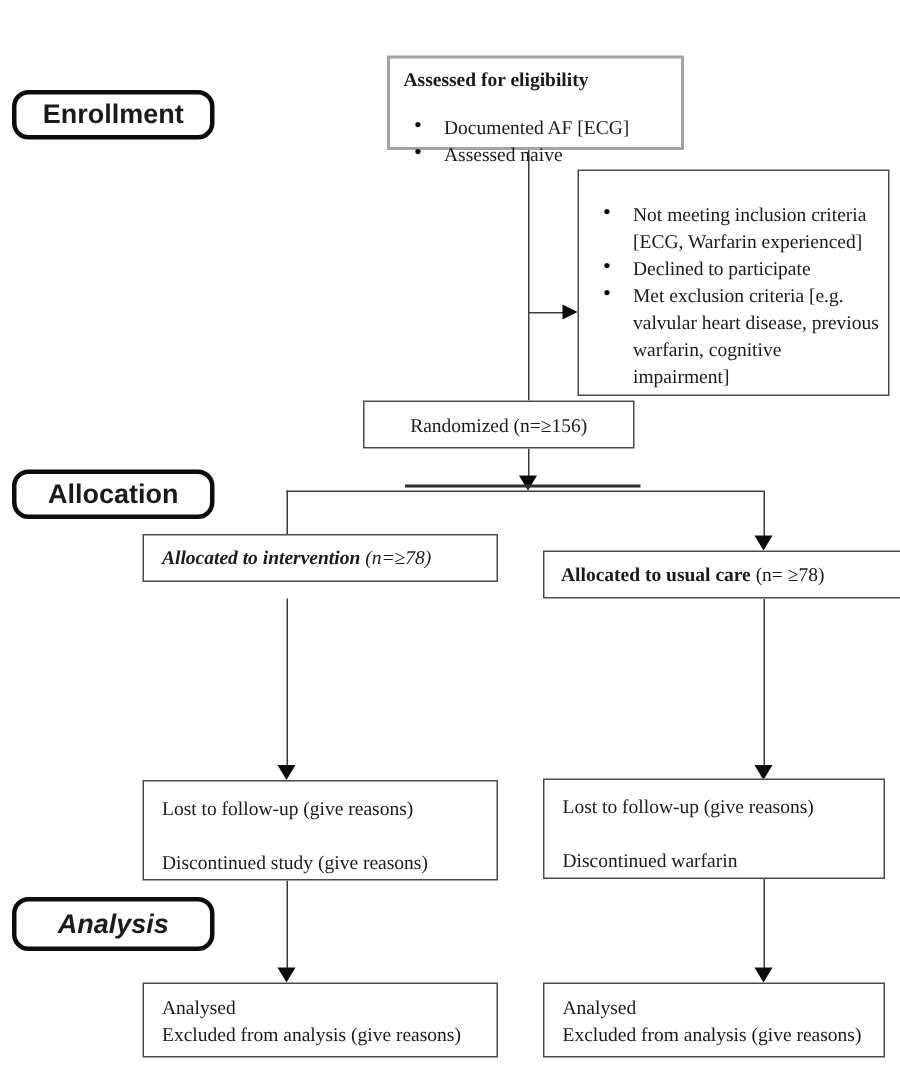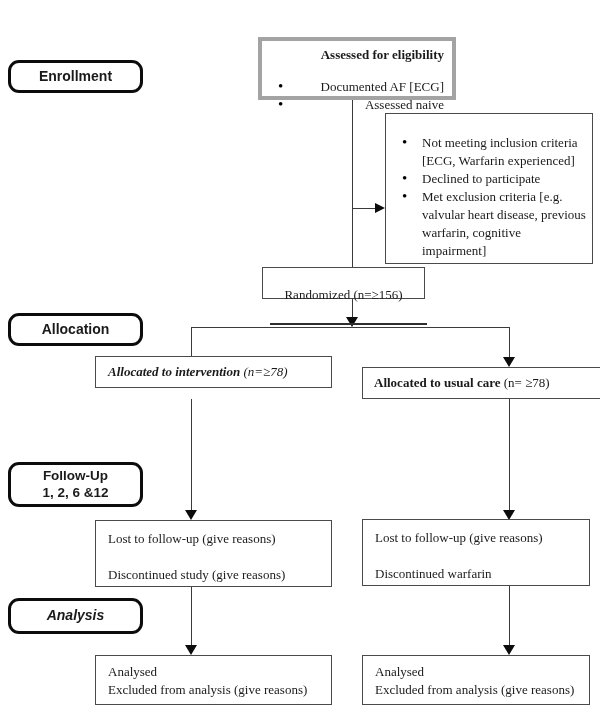--- a/index.html
+++ b/index.html
@@ -8,29 +8,29 @@
     position: relative; width: 600px; height: 727px;
     background: #ffffff; color: #1a1a1a; overflow: hidden;
   }
   
   .stage {
     position: absolute; left: 8px; width: 135px;
     border: 3px solid #0c0c0c; border-radius: 11px;
     background: #fff;
     display: flex; flex-direction: column; justify-content: center; align-items: center;
     font-family: "Liberation Sans", sans-serif; font-weight: bold;
-    font-size: 14px; line-height: 1.25; text-align: center;
+    font-size: 18px; line-height: 1.25; text-align: center;
   }
   
   .fbox {
     position: absolute; background: #fff;
     border: 1.5px solid #4a4a4a;
     font-size: 13px; line-height: 18px;
   }
-  .fbox.dark { border: 4px solid #a3a3a3; text-align: right; }
+  .fbox.dark { border: 2px solid #a3a3a3; }
   .fbox .title { font-weight: bold; }
   .center { text-align: center; }
   .bullets { list-style: none; margin-top: 14px; }
   .bullets li { position: relative; padding-left: 27px; }
   .bullets li::before {
     content: "\2022"; position: absolute; left: 7px; top: -1px;
     font-size: 15px; color: #000;
   }
   .pad { padding: 5px 8px 4px 9px; }
   .padw { padding: 6px 6px 4px 9px; }
@@ -58,24 +58,20 @@
 <div id="canvas">
 
   <div class="stage" style="top:60px; height:33px;">
     <span>Enrollment</span>
   </div>
 
   <div class="stage" style="top:313px; height:33px;">
     <span>Allocation</span>
   </div>
 
-  <div class="stage" style="top:462px; height:45px; font-size:13.5px;">
-    <span>Follow-Up</span>
-    <span>1, 2, 6 &amp;12</span>
-  </div>
 
   <div class="stage" style="top:598px; height:36px;font-style:italic;">
     <span>Analysis</span>
   </div>
 
   <div class="vline" style="left:352px; top:100px; height:167px;"></div>
 
   <div class="hline" style="left:352px; top:208px; width:25px;"></div>
   <div class="arrow-right" style="left:375px; top:203px;"></div>
 
@@ -112,21 +108,21 @@
   </div>
 
   <div class="fbox padw" style="left:385px; top:113px; width:208px; height:151px;">
     <ul class="bullets">
       <li>Not meeting inclusion criteria [ECG, Warfarin experienced]</li>
       <li>Declined to participate</li>
       <li>Met exclusion criteria [e.g. valvular heart disease, previous warfarin, cognitive impairment]</li>
     </ul>
   </div>
 
-  <div class="fbox center" style="left:242px; top:267px; width:163px; height:32px; padding-top:18px;margin-left:20px;">
+  <div class="fbox center" style="left:242px; top:267px; width:181px; height:32px; padding-top:7px;">
     <span>Randomized (n=≥156)</span>
   </div>
 
   <div class="fbox rowtext" style="left:95px; top:356px; width:237px; height:32px;font-style:italic;">
     <span class="title">Allocated to intervention</span><span> (n=≥78)</span>
   </div>
 
   <div class="fbox rowtext" style="left:362px; top:367px; width:256px; height:32px;padding-left:11px;">
     <span class="title">Allocated to usual care</span><span> (n= ≥78)</span>
   </div>

